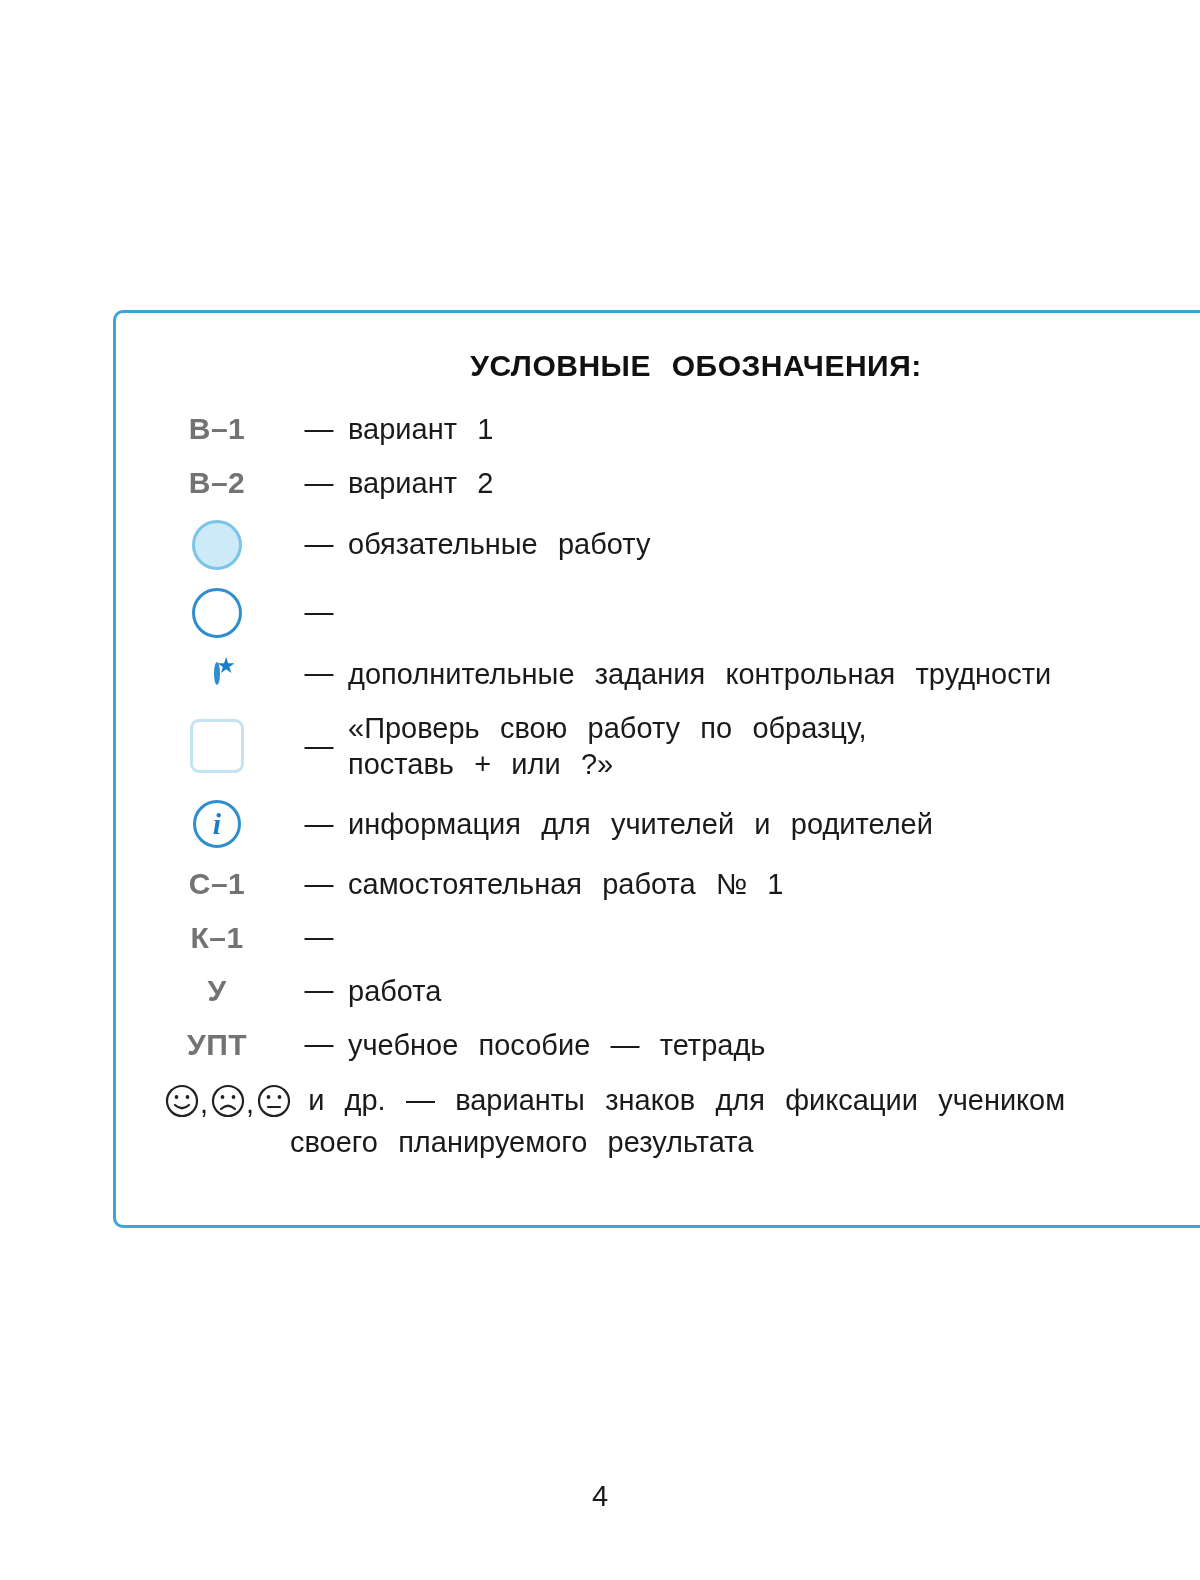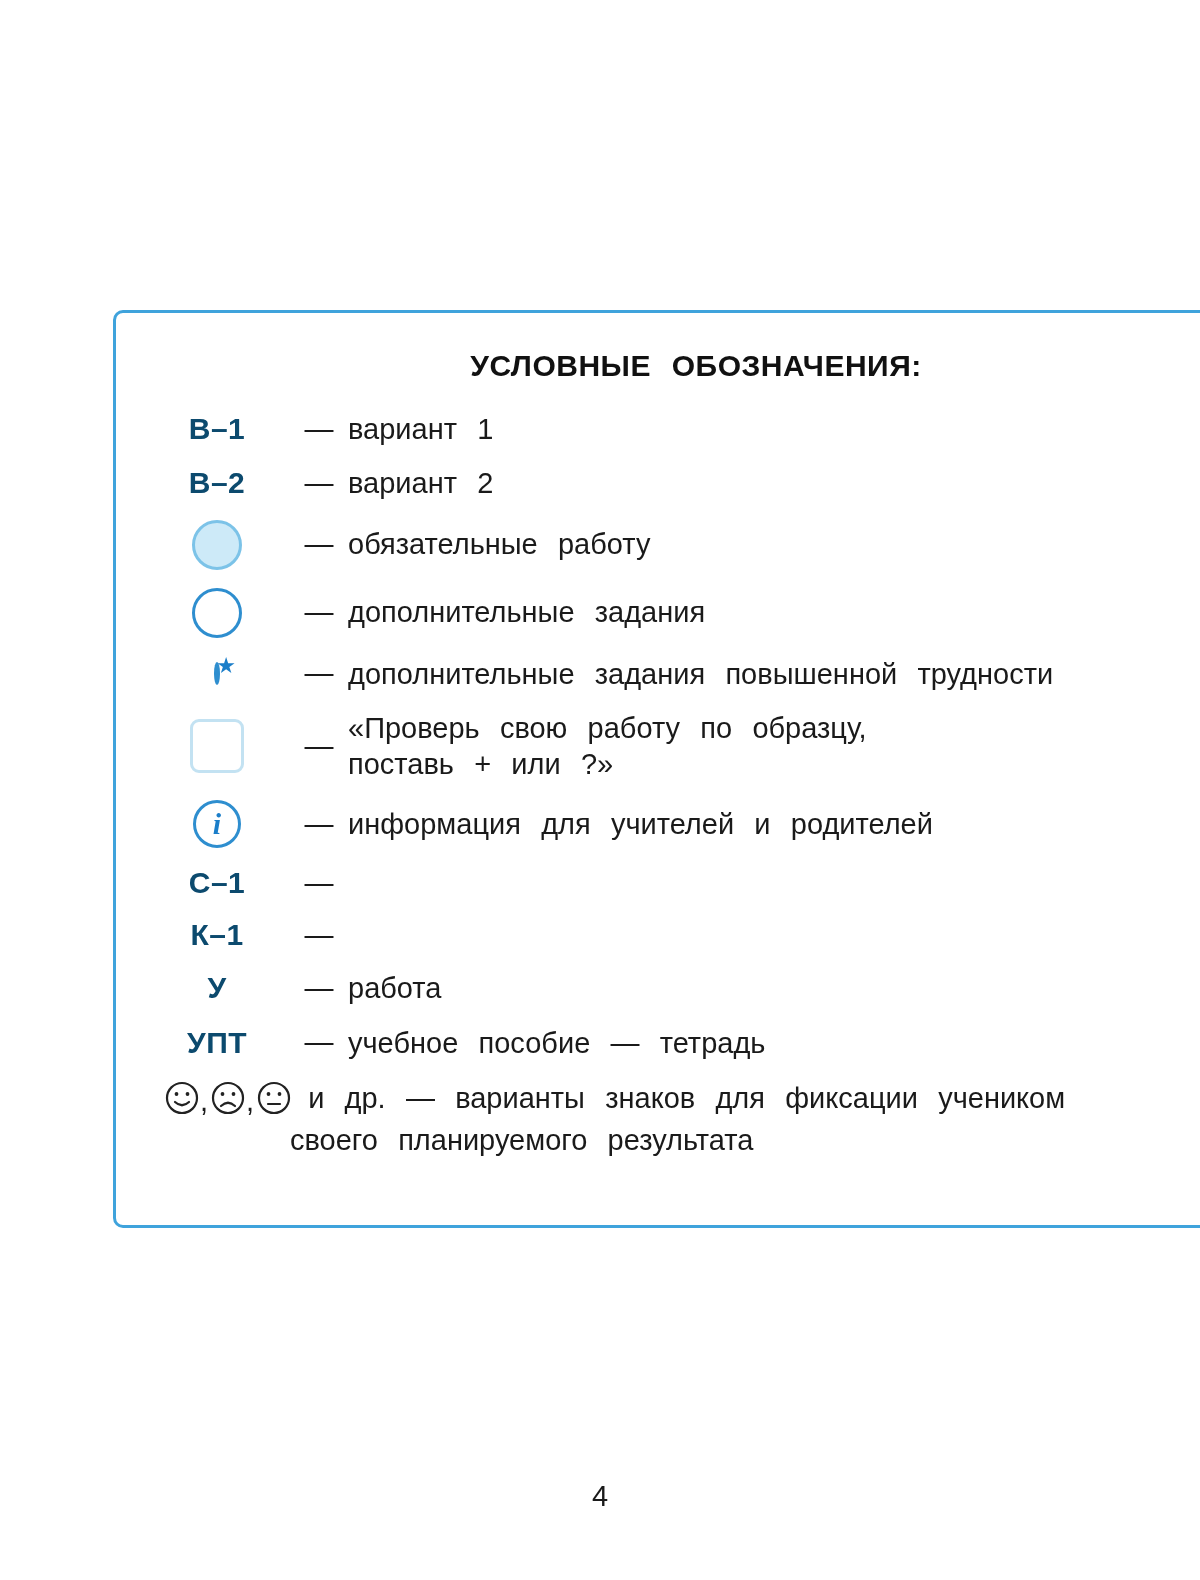--- a/index.html
+++ b/index.html
@@ -15,21 +15,21 @@
     padding:36px 28px 18px 28px;
   }
   .title {
     text-align:center; font-weight:bold; font-size:30px;
     letter-spacing:0.5px; word-spacing:12px; margin-bottom:28px; color:#111;
   }
   .row { display:flex; align-items:center; margin-bottom:18px; }
   .sym { width:146px; display:flex; justify-content:center; align-items:center; flex-shrink:0; }
   .dash { width:58px; text-align:center; font-size:29px; flex-shrink:0; color:#1a1a1a; }
   .desc { font-size:29px; word-spacing:0.42em; line-height:1.25; }
-  .blue { color:#0c4a6e; font-weight:bold; font-size:30px; letter-spacing:0.5px; }
+  .blue { color:#737373; font-weight:bold; font-size:30px; letter-spacing:0.5px; }
   .circle { width:50px; height:50px; border-radius:50%; border:3px solid #2e8ecf; background:#ffffff; }
   .circle.filled { background:#cdeaf8; border-color:#7cc3e8; }
   .circle-wrap { position:relative; display:inline-block; }
   .star { position:absolute; top:-10px; right:-16px; color:#1b7ec9; font-size:22px; line-height:1; }
   .square { width:54px; height:54px; border:3px solid #c3e2f2; border-radius:9px; background:#ffffff; }
   .info-circle {
     width:48px; height:48px; border-radius:50%; border:3px solid #2e8ecf;
     display:flex; align-items:center; justify-content:center;
     color:#1b7ec9; font-family:"Liberation Serif", serif;
     font-style:italic; font-weight:bold; font-size:30px;
@@ -72,32 +72,31 @@
       </div>
     <div class="dash">—</div>
     <div class="desc">обязательные работу</div>
   </div>
 
   <div class="row">
     <div class="sym">
         <span class="circle"></span>
       </div>
     <div class="dash">—</div>
-    <div class="desc">дополнительные задания</div>
   </div>
 
   <div class="row">
     <div class="sym">
       <span class="circle-wrap">
         <span class="circle"></span>
         <span class="star">★</span>
       </span>
     </div>
     <div class="dash">—</div>
-    <div class="desc">дополнительные задания повышенной трудности</div>
+    <div class="desc">дополнительные задания контрольная трудности</div>
   </div>
 
   <div class="row">
     <div class="sym">
         <span class="square"></span>
       </div>
     <div class="dash">—</div>
     <div class="desc">
       <div>«Проверь свою работу по образцу,</div>
       <div>поставь + или ?»</div>
@@ -110,20 +109,21 @@
       </div>
     <div class="dash">—</div>
     <div class="desc">информация для учителей и родителей</div>
   </div>
 
   <div class="row">
     <div class="sym">
         <span class="blue">С–1</span>
       </div>
     <div class="dash">—</div>
+    <div class="desc">самостоятельная работа № 1</div>
   </div>
 
   <div class="row">
     <div class="sym">
         <span class="blue">К–1</span>
       </div>
     <div class="dash">—</div>
   </div>
 
   <div class="row">

